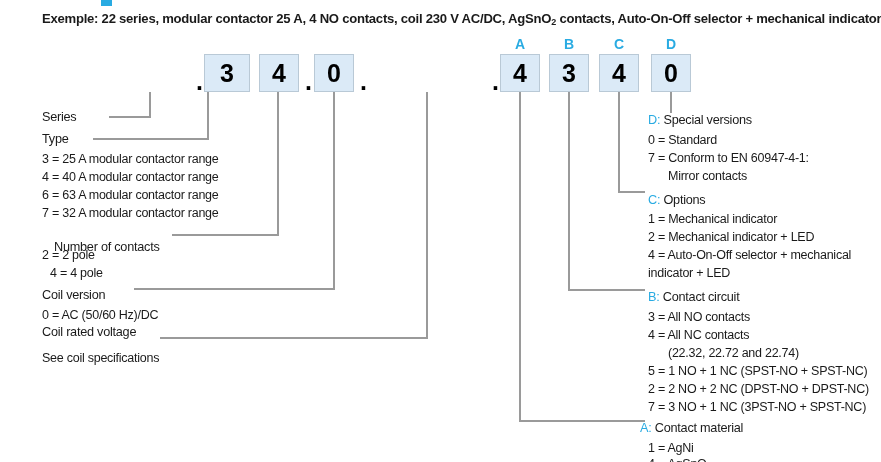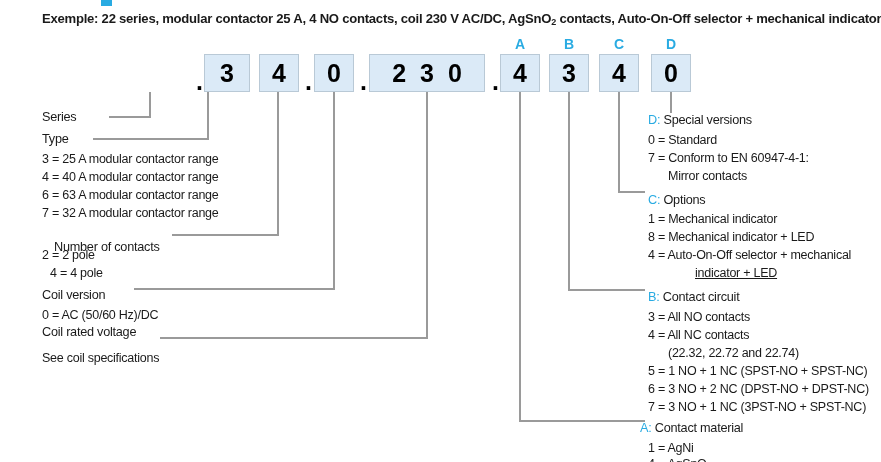--- a/index.html
+++ b/index.html
@@ -89,23 +89,20 @@
         <span>3</span>
       </div>
       <div class="cbox" style="left: 259px; width: 40px;">
         <span>4</span>
       </div>
       <div class="dot" style="left: 305px;">.</div>
       <div class="cbox" style="left: 314px; width: 40px;">
         <span>0</span>
       </div>
       <div class="dot" style="left: 360px;">.</div>
-      <div class="cbox" style="left: 369px; width: 116px;">
-        <span>230</span>
-      </div>
       <div class="dot" style="left: 492px;">.</div>
       <div class="abcd" style="left: 500px;">A</div>
       <div class="cbox" style="left: 500px; width: 40px;">
         <span>4</span>
       </div>
       <div class="abcd" style="left: 549px;">B</div>
       <div class="cbox" style="left: 549px; width: 40px;">
         <span>3</span>
       </div>
       <div class="abcd" style="left: 599px;">C</div>
@@ -134,28 +131,28 @@
       <div class="t n" style="left: 42px; top: 351px;">See coil specifications</div>
     </div>
 
   <div id="right-col">
       <div class="t b" style="left: 648px; top: 113px;"><span style="color: rgb(41, 171, 226);">D:</span><span> Special versions</span></div>
       <div class="t n" style="left: 648px; top: 133px;">0 = Standard</div>
       <div class="t n" style="left: 648px; top: 151px;">7 = Conform to EN 60947-4-1:</div>
       <div class="t n" style="left: 668px; top: 169px;">Mirror contacts</div>
       <div class="t b" style="left: 648px; top: 193px;"><span style="color: rgb(41, 171, 226);">C:</span><span> Options</span></div>
       <div class="t n" style="left: 648px; top: 212px;">1 = Mechanical indicator</div>
-      <div class="t n" style="left: 648px; top: 230px;">8 = Mechanical indicator + LED</div>
+      <div class="t n" style="left: 648px; top: 230px;">2 = Mechanical indicator + LED</div>
       <div class="t n" style="left: 648px; top: 248px;">4 = Auto-On-Off selector + mechanical</div>
-      <div class="t n" style="left: 695px; top: 266px; text-decoration: underline;">indicator + LED</div>
+      <div class="t n" style="left: 648px; top: 266px;">indicator + LED</div>
       <div class="t b" style="left: 648px; top: 290px;"><span style="color: rgb(41, 171, 226);">B:</span><span> Contact circuit</span></div>
       <div class="t n" style="left: 648px; top: 310px;">3 = All NO contacts</div>
       <div class="t n" style="left: 648px; top: 328px;">4 = All NC contacts</div>
       <div class="t n" style="left: 668px; top: 346px;">(22.32, 22.72 and 22.74)</div>
       <div class="t n" style="left: 648px; top: 364px;">5 = 1 NO + 1 NC (SPST-NO + SPST-NC)</div>
-      <div class="t n" style="left: 648px; top: 382px;">6 = 3 NO + 2 NC (DPST-NO + DPST-NC)</div>
+      <div class="t n" style="left: 648px; top: 382px;">2 = 2 NO + 2 NC (DPST-NO + DPST-NC)</div>
       <div class="t n" style="left: 648px; top: 400px;">7 = 3 NO + 1 NC (3PST-NO + SPST-NC)</div>
       <div class="t b" style="left: 640px; top: 421px;"><span style="color: rgb(41, 171, 226);">A:</span><span> Contact material</span></div>
       <div class="t n" style="left: 648px; top: 441px;">1 = AgNi</div>
       <div class="t n" style="left: 648px; top: 457px;">4 = AgSnO</div>
     </div>
 
 </div>
 
 </body></html>

